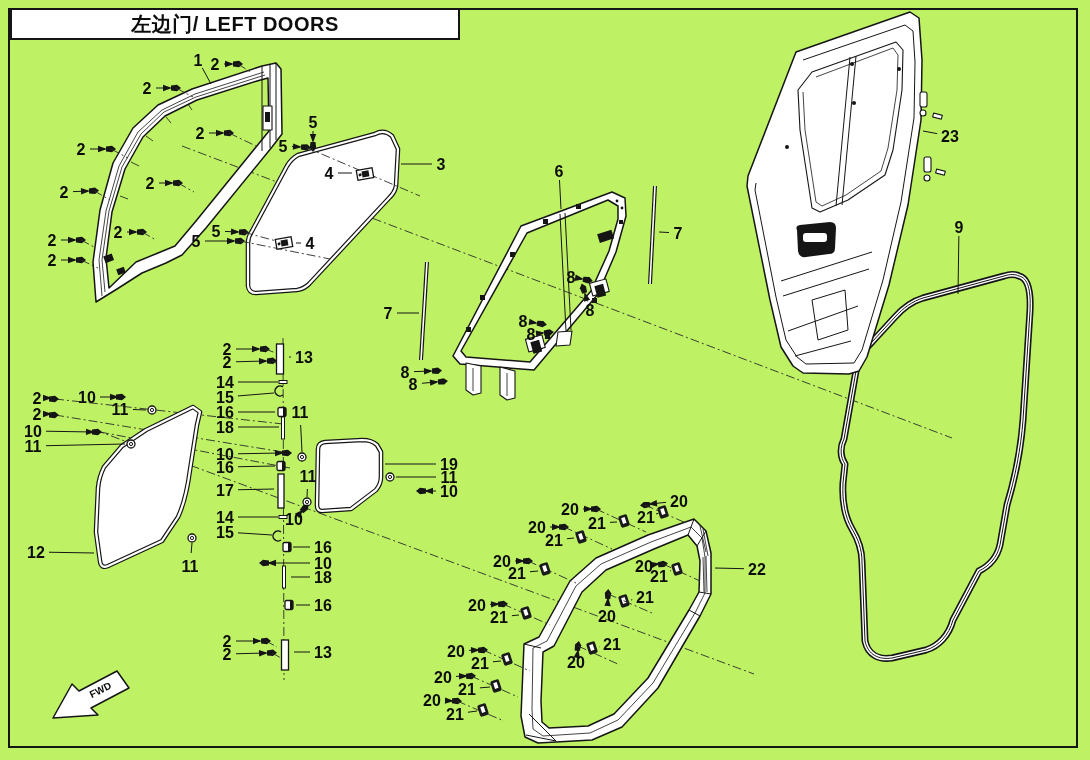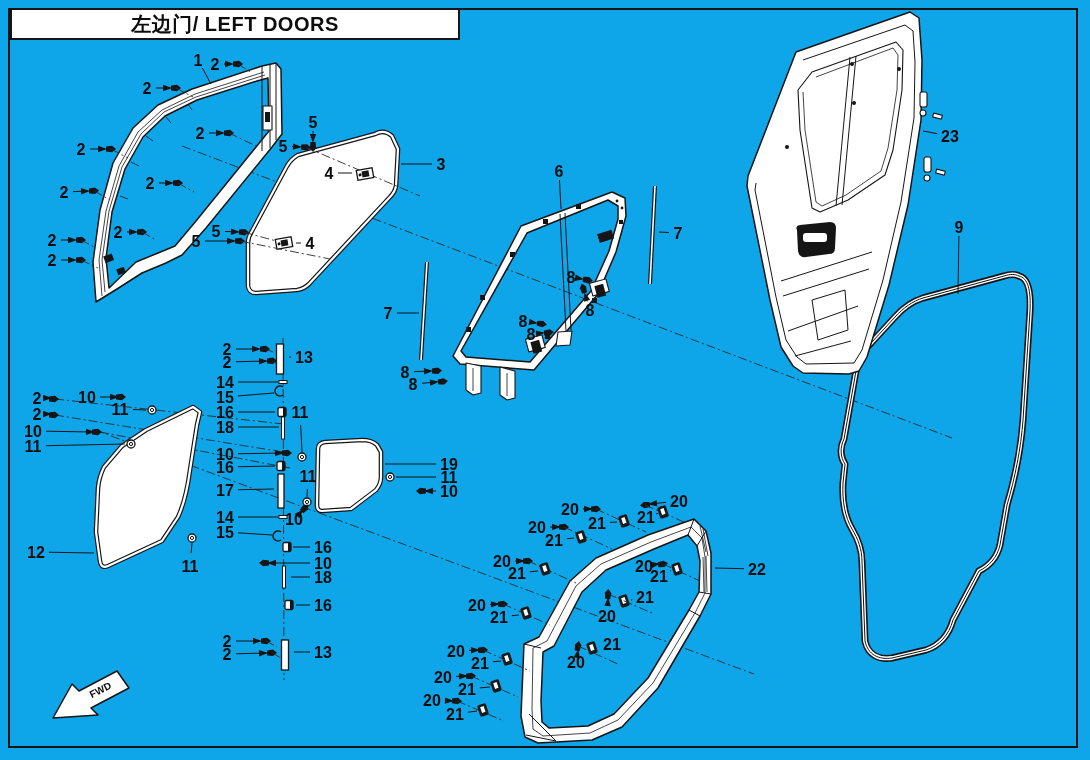--- a/index.html
+++ b/index.html
@@ -1,16 +1,16 @@
 <!DOCTYPE html>
 <html><head>
 <meta charset="utf-8">
 <style>
   html,body{margin:0;padding:0;background:#fff}
-  .page{position:relative;width:1090px;height:760px;background:#0ea5e9;
+  .page{position:relative;width:1090px;height:760px;background:#bef264;
         font-family:"Liberation Sans",sans-serif;overflow:hidden}
   .frame-border{position:absolute;left:8px;top:8px;width:1070px;height:740px;
         border:2px solid #151515;box-sizing:border-box}
   .title-box{position:absolute;left:10px;top:8px;width:450px;height:32px;
         border:2px solid #151515;background:#fff;box-sizing:border-box;
         display:flex;align-items:center;justify-content:center;
         font-size:20px;font-weight:700;letter-spacing:.5px;color:#0d0d0d}
   svg.diagram{position:absolute;left:0;top:0}
   .ol{fill:#fff;stroke:#151515;stroke-width:1.5;stroke-linejoin:round}
   .sw1{stroke-width:1.1}

